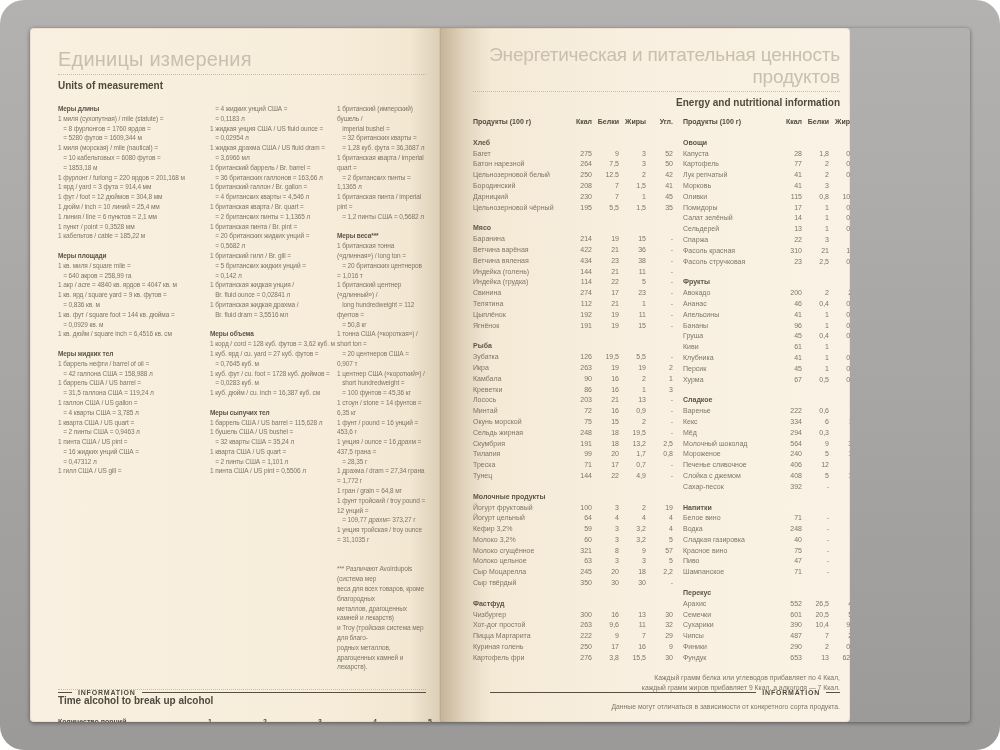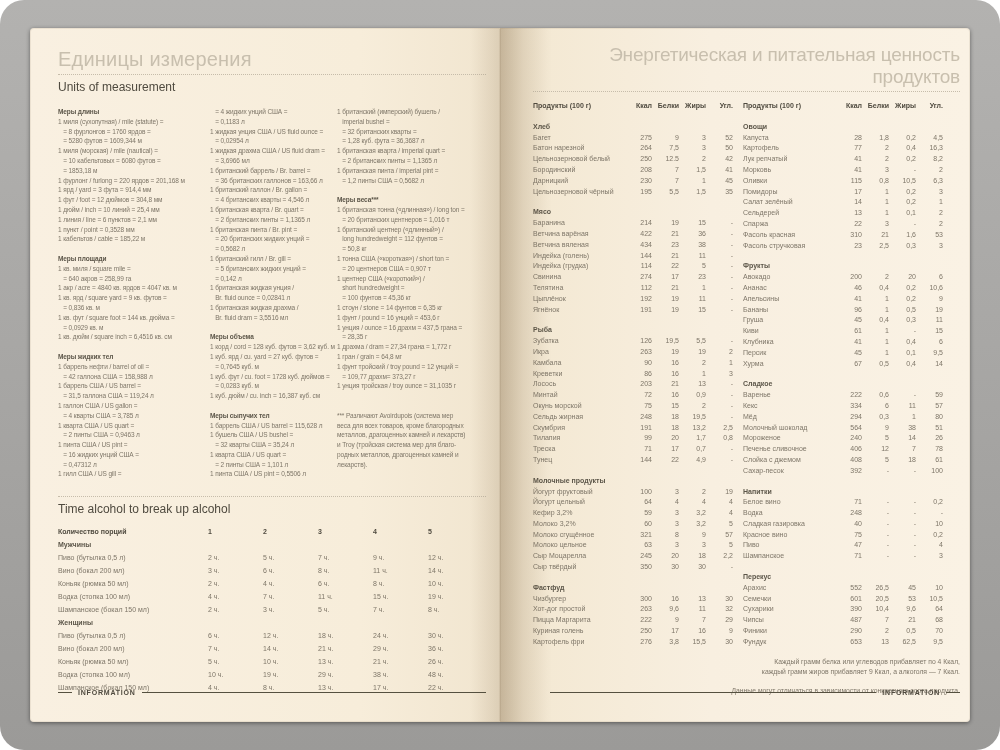--- a/index.html
+++ b/index.html
@@ -2,36 +2,36 @@
 <html><head>
 <meta charset="utf-8">
 <style>
   * { margin:0; padding:0; box-sizing:border-box; }
   html,body { width:1000px; height:750px; background:#fff; font-family:"Liberation Sans", sans-serif; }
   .frame { position:absolute; left:0; top:0; width:1000px; height:750px;
            background:linear-gradient(180deg,#b3b2b0 0%,#a7a6a4 50%,#9b9a98 100%);
            border-radius:24px; overflow:hidden; }
   .spread { position:absolute; left:30px; top:28px; width:940px; height:694px; display:flex;
             box-shadow:0 1px 4px rgba(0,0,0,0.45); border-radius:4px; }
-  .page { position:relative; width:470px; height:694px; overflow:hidden; }
+  .page { position:relative; width:410px; height:694px; overflow:hidden; }
   .page.left  { background:linear-gradient(90deg,#f9f0e1 0%,#f7edda 70%,#f1e5cf 100%); border-radius:4px 0 0 4px;
                 box-shadow:inset 0 0 0 1px rgba(120,100,70,0.10); }
   .page.right { background:linear-gradient(90deg,#eadcc2 0%,#f4e9d4 10%,#f8efe0 45%,#faf2e4 100%); border-radius:0 4px 4px 0;
                 box-shadow:inset 0 0 0 1px rgba(120,100,70,0.10); }
   .page.left::after { content:''; position:absolute; top:0; right:0; bottom:0; width:30px; z-index:5;
                 background:linear-gradient(90deg, rgba(110,85,50,0), rgba(110,85,50,0.16)); pointer-events:none; }
   .page.right::before { content:''; position:absolute; top:0; left:0; bottom:0; width:52px; z-index:5;
                 background:linear-gradient(90deg, rgba(90,65,35,0.26), rgba(90,65,35,0.10) 45%, rgba(90,65,35,0)); pointer-events:none; }
   .inner-l { position:absolute; left:28px; right:14px; top:20px; }
   .inner-r { position:absolute; left:33px; right:10px; top:16px; }
 
   .page-title { font-size:20px; font-weight:400; color:#c8bfae; letter-spacing:0.2px; }
   .page-title.right { text-align:right; font-size:19px; letter-spacing:-0.2px; }
   .rule-dotted { border-bottom:1px dotted #c6bcaa; margin-top:3px; }
-  .subtitle { font-size:12px; font-weight:400; color:#4f4a3f; margin-top:5px; }
+  .subtitle { font-size:10px; font-weight:700; color:#4f4a3f; margin-top:5px; }
   .subtitle.right { text-align:right; }
 
   .units { display:flex; margin-top:13px; font-size:6.5px; line-height:9.8px;
            letter-spacing:-0.1px; color:#7e7668; }
   .units-col:nth-child(1){ width:152px; }
   .units-col:nth-child(2){ width:127px; }
   .units-col:nth-child(3){ flex:1; }
   .block { margin-top:9.8px; }
   .block:first-child { margin-top:0; }
   .block-title { font-weight:700; color:#5c5649; }
@@ -306,20 +306,21 @@
         <div class="footer-line stub"></div>
         <div class="footer-label">INFORMATION</div>
         <div class="footer-line grow"></div>
       </div>
     </div>
 
     <div class="page right">
       <div class="inner-r">
         <div class="page-title right">Энергетическая и питательная ценность продуктов</div>
         <div class="rule-dotted"></div>
+        <div class="subtitle right">Energy and nutritional information</div>
         <div class="food">
             <div class="food-table">
               <div class="food-row food-head">
                 <div>Продукты (100 г)</div>
                 <div class="num">Ккал</div>
                 <div class="num">Белки</div>
                 <div class="num">Жиры</div>
                 <div class="num">Угл.</div>
               </div>
               <div class="food-section">Хлеб</div>

